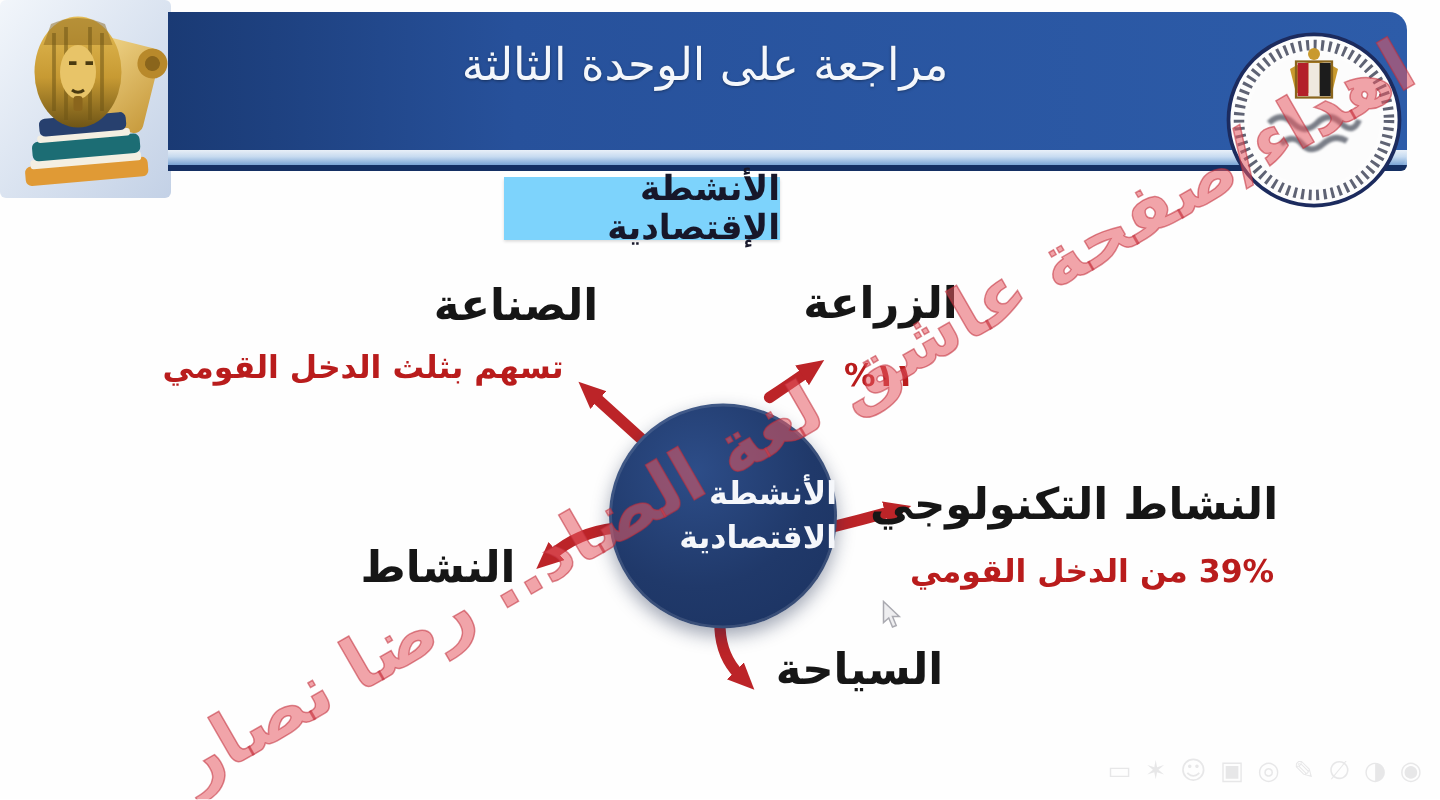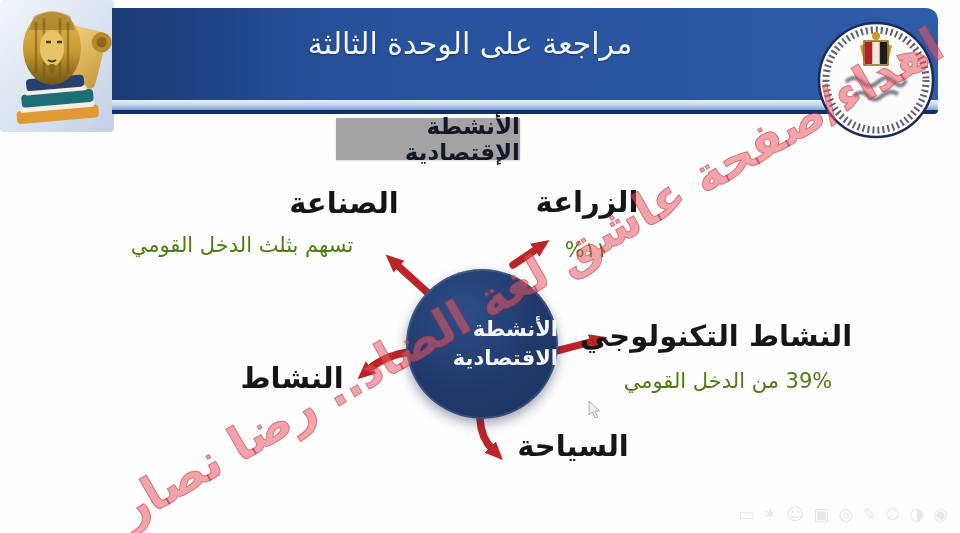--- a/index.html
+++ b/index.html
@@ -20,37 +20,37 @@
     border-radius:0 0 12px 0; }
 
   
   .pharaoh { position:absolute; left:0; top:0; width:114px; height:132px; }
 
   
   .logo { position:absolute; left:816px; top:20px; width:120px; height:120px; }
 
   
   .subtitle { position:absolute; left:336px; top:118px; width:184px; height:42px;
-    background:#a3a3a3; display:flex; align-items:center; justify-content:center;
+    background:#7dd3fc; display:flex; align-items:center; justify-content:center;
     box-shadow:0 1px 2px rgba(0,0,0,.15); }
   .subtitle span { font-size:23px; font-weight:700; color:#17172a; direction:rtl; }
 
   
   .center-node { position:absolute; left:406px; top:269px; width:152px; height:150px;
     border-radius:50%;
     background:radial-gradient(circle at 38% 30%, #2d4d88 0%, #20396a 55%, #1b3260 100%);
     box-shadow:0 5px 12px rgba(20,35,70,.4), inset 0 0 0 2px rgba(255,255,255,.12);
     display:flex; flex-direction:column; align-items:flex-end; justify-content:center; gap:6px; }
   .center-node span { color:#f5f7fb; font-size:21px; font-weight:700; direction:rtl; line-height:1.1; }
 
   
   .nlabel, .nvalue { position:absolute; transform:translate(-50%,-50%); white-space:nowrap;
     direction:rtl; text-align:center; }
   .nlabel { font-size:29px; font-weight:700; color:#161616; }
-  .nvalue { font-size:21px; font-weight:400; color:#4d7c0f; }
+  .nvalue { font-size:21px; font-weight:700; color:#b91c1c; }
 
   .arrows { position:absolute; left:0; top:0; pointer-events:none; }
 
   
   .watermark { position:absolute; left:30px; top:248px; width:1000px; text-align:center;
     transform:rotate(-30deg); transform-origin:center; white-space:nowrap; direction:rtl;
     font-size:48px; font-weight:700; letter-spacing:3px;
     color:rgba(229,90,99,0.55); -webkit-text-stroke:1px rgba(193,45,58,0.55);
     pointer-events:none; }
 

